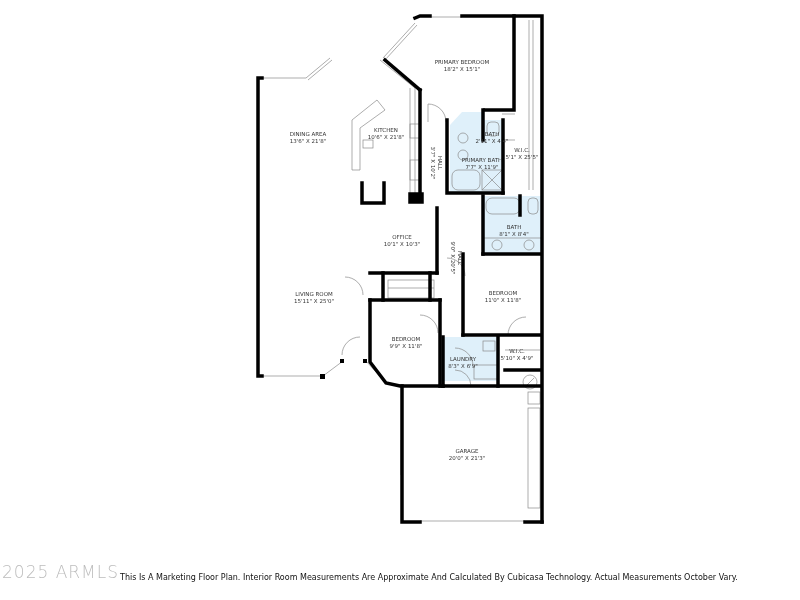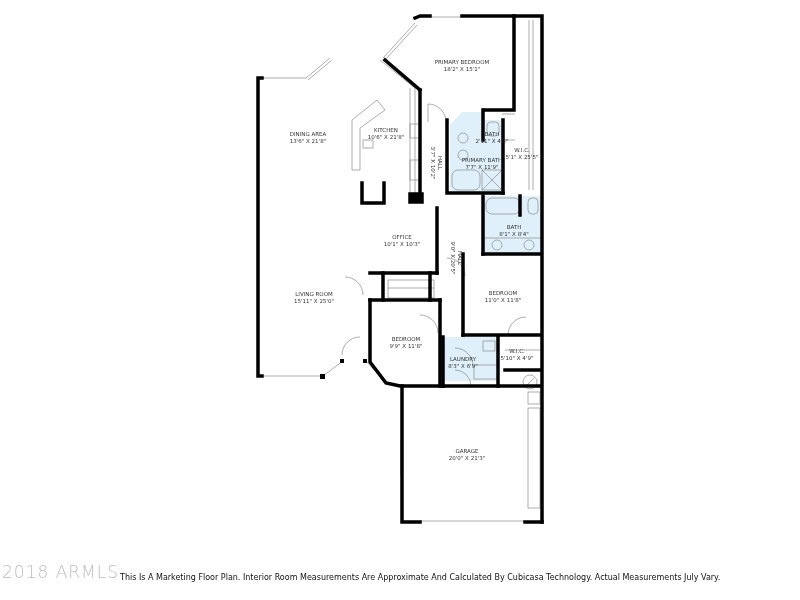--- a/index.html
+++ b/index.html
@@ -192,14 +192,14 @@
 </div>
 <div class="label" style="left:517px;top:355px;">
   <div>W.I.C.</div>
   <div>5'10" X 4'9"</div>
 </div>
 <div class="label" style="left:467px;top:455px;">
   <div>GARAGE</div>
   <div>20'0" X 21'3"</div>
 </div>
 
-<div class="watermark">2018 ARMLS</div>
-<div class="disclaimer">This Is A Marketing Floor Plan. Interior Room Measurements Are Approximate And Calculated By Cubicasa Technology. Actual Measurements July Vary.</div>
+<div class="watermark">2025 ARMLS</div>
+<div class="disclaimer">This Is A Marketing Floor Plan. Interior Room Measurements Are Approximate And Calculated By Cubicasa Technology. Actual Measurements October Vary.</div>
 
 </body></html>

